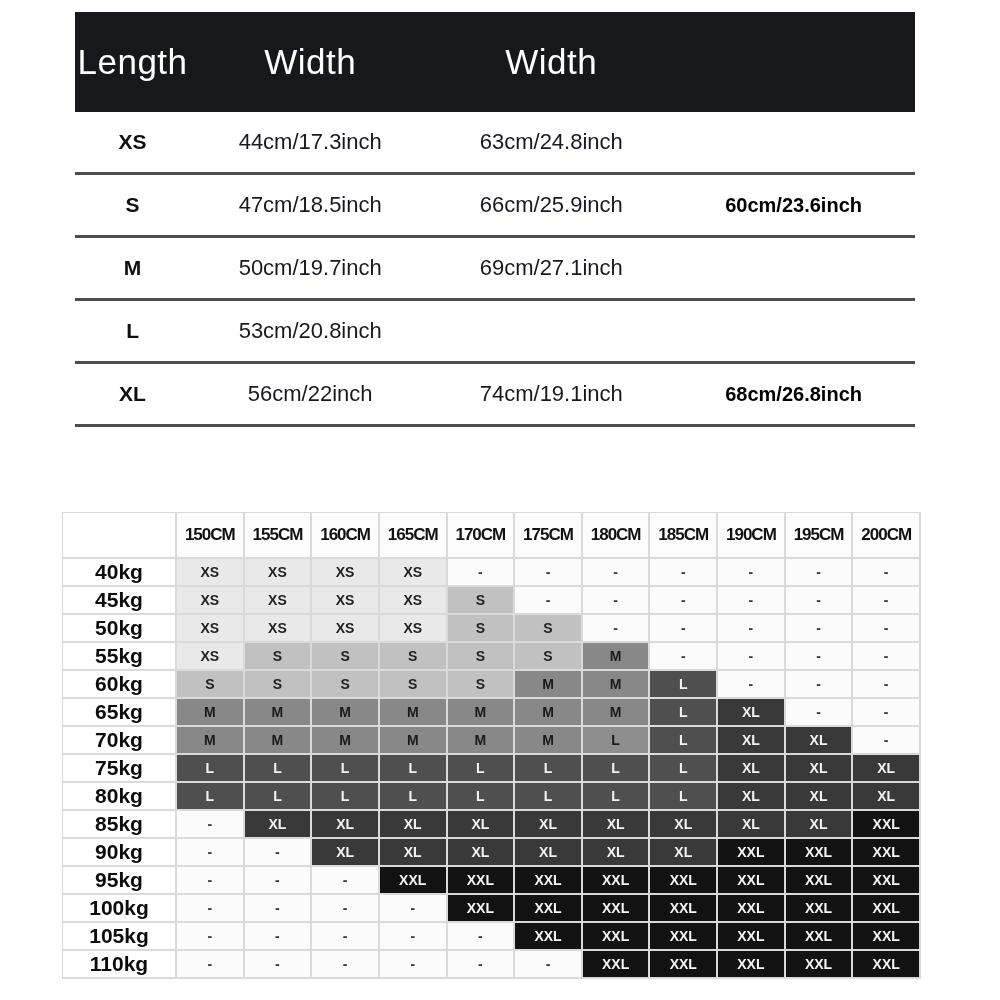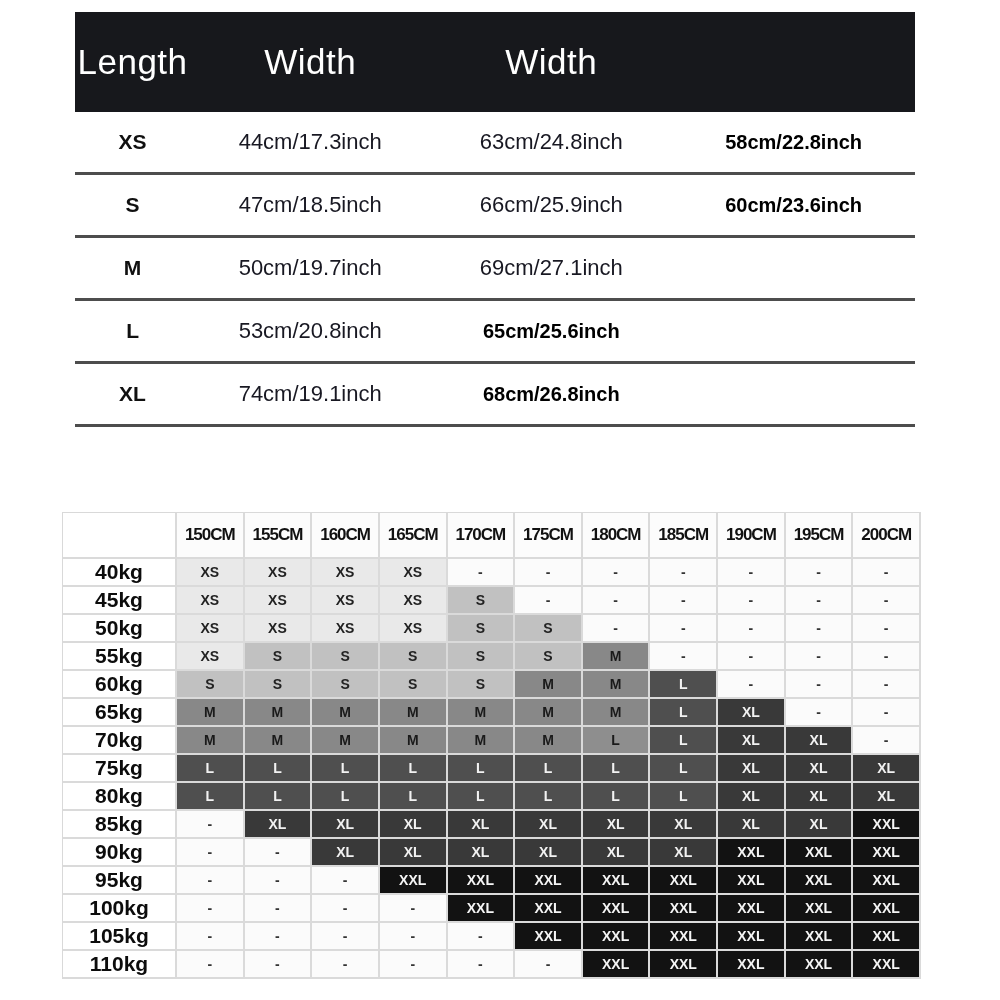--- a/index.html
+++ b/index.html
@@ -50,40 +50,39 @@
     <div class="size-header">
       <span>Length</span>
       <span>Width</span>
       <span>Width</span>
     </div>
     <div id="size-rows">
         <div class="size-row">
           <span class="cell-size">XS</span>
           <span class="cell-val">44cm/17.3inch</span>
           <span class="cell-val">63cm/24.8inch</span>
-          <span class="cell-sleeve">58cm/22.8inch</span>
         </div>
         <div class="size-row">
           <span class="cell-size">S</span>
           <span class="cell-val">47cm/18.5inch</span>
           <span class="cell-val">66cm/25.9inch</span>
           <span class="cell-sleeve">60cm/23.6inch</span>
         </div>
         <div class="size-row">
           <span class="cell-size">M</span>
           <span class="cell-val">50cm/19.7inch</span>
           <span class="cell-val">69cm/27.1inch</span>
         </div>
         <div class="size-row">
           <span class="cell-size">L</span>
           <span class="cell-val">53cm/20.8inch</span>
-          <span class="cell-sleeve">65cm/25.6inch</span>
         </div>
         <div class="size-row">
           <span class="cell-size">XL</span>
+          <span class="cell-val">56cm/22inch</span>
           <span class="cell-val">74cm/19.1inch</span>
           <span class="cell-sleeve">68cm/26.8inch</span>
         </div>
       </div>
   </div>
 
   <div class="matrix" id="matrix">
       <div class="m-cell m-corner"></div>
       <div class="m-cell m-head">150CM</div>
       <div class="m-cell m-head">155CM</div>

